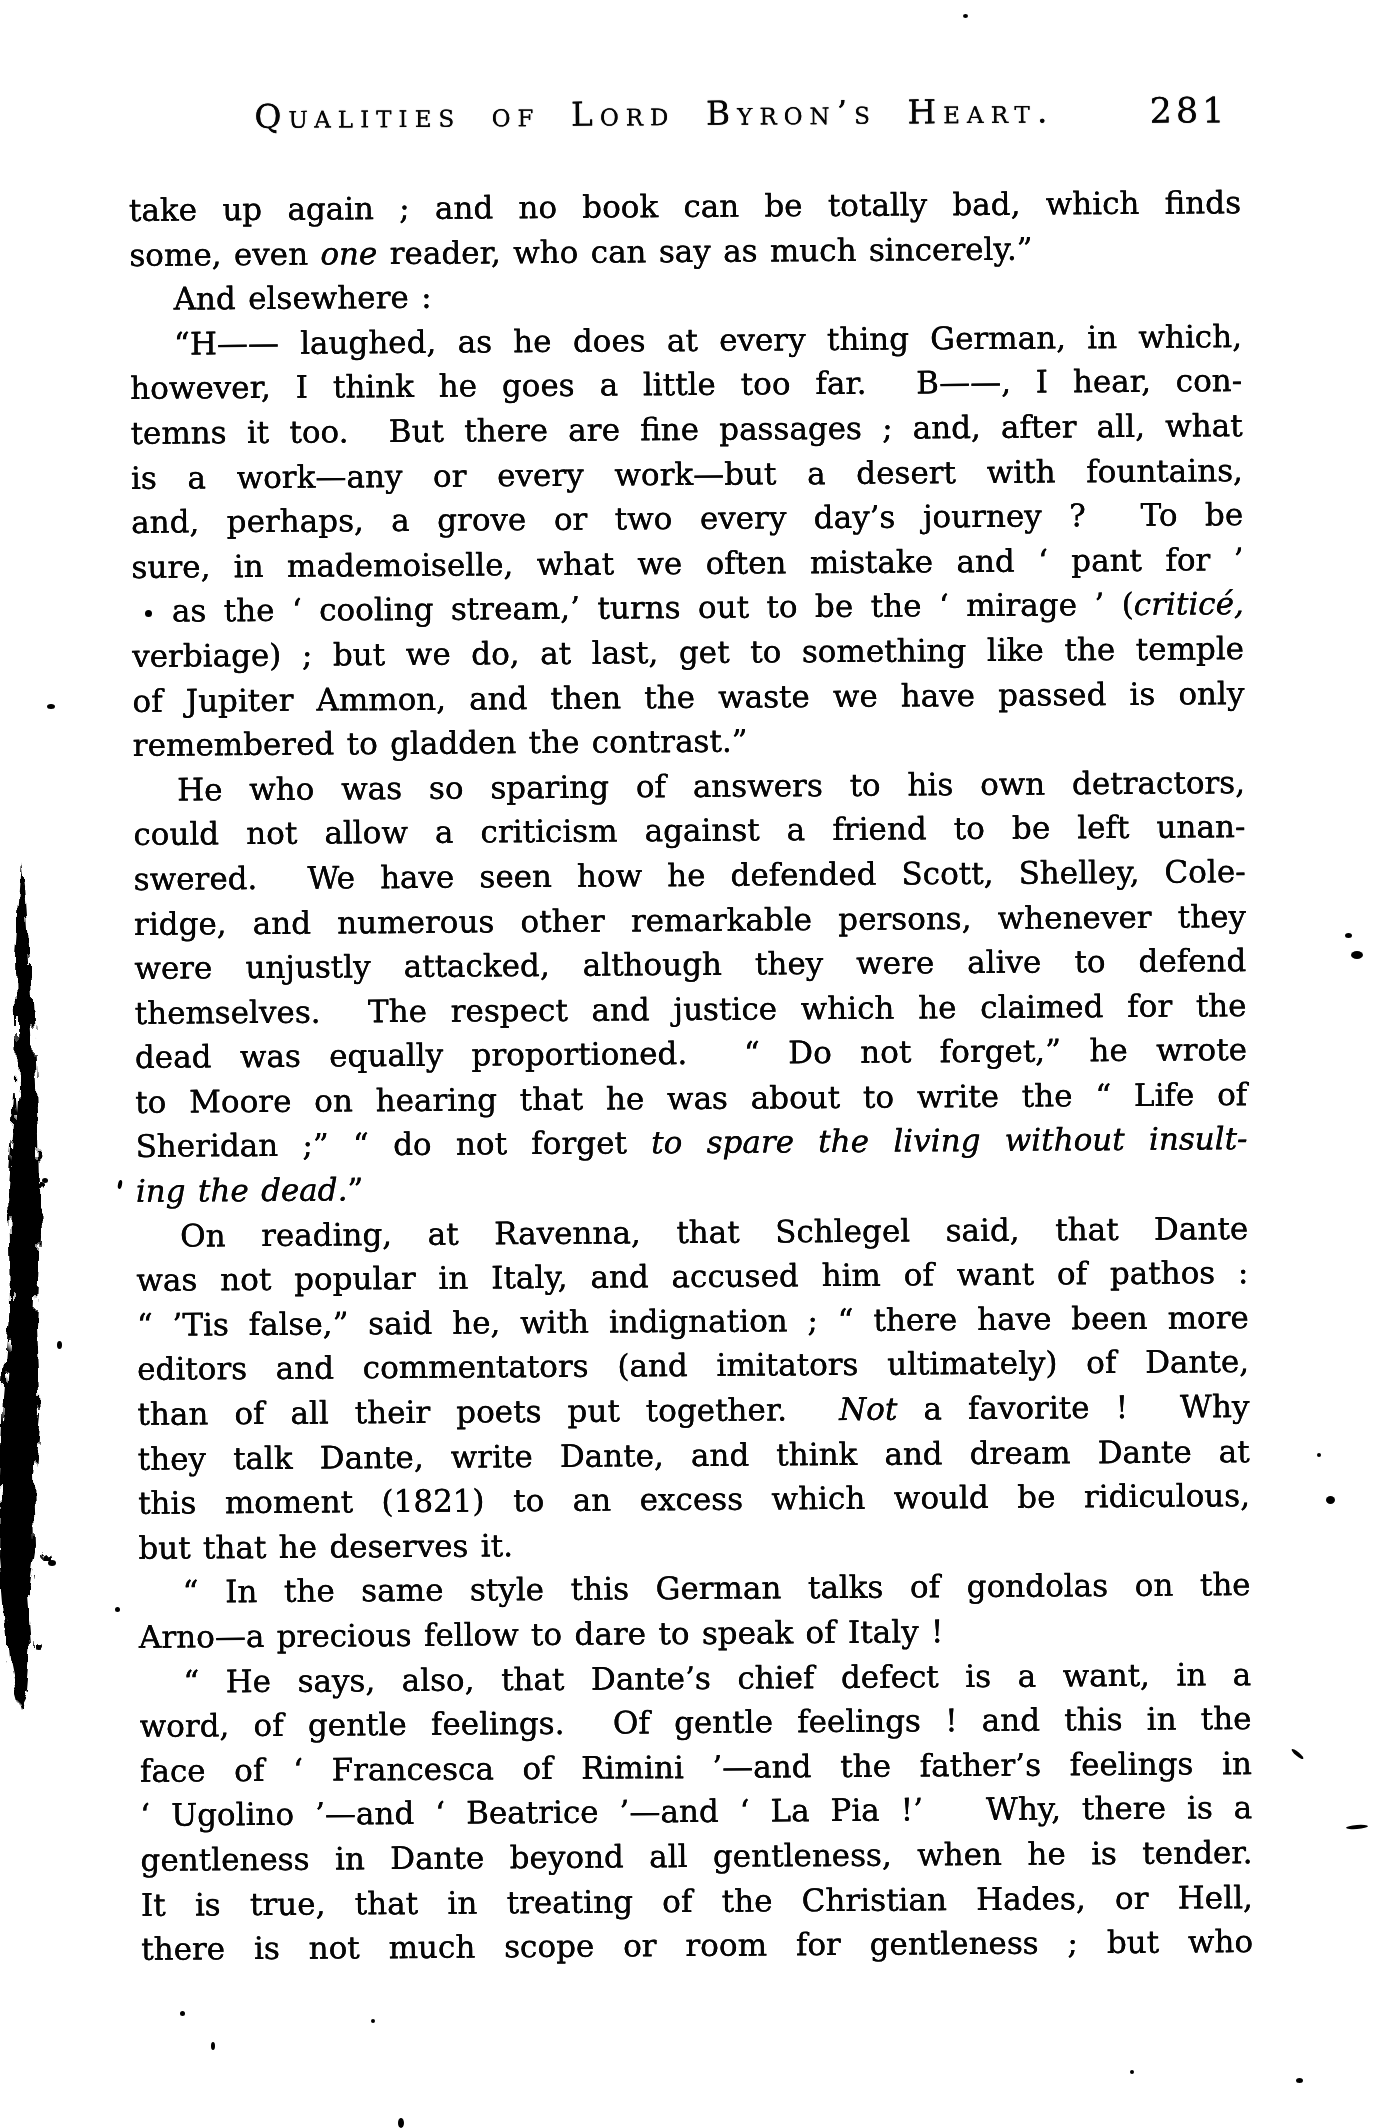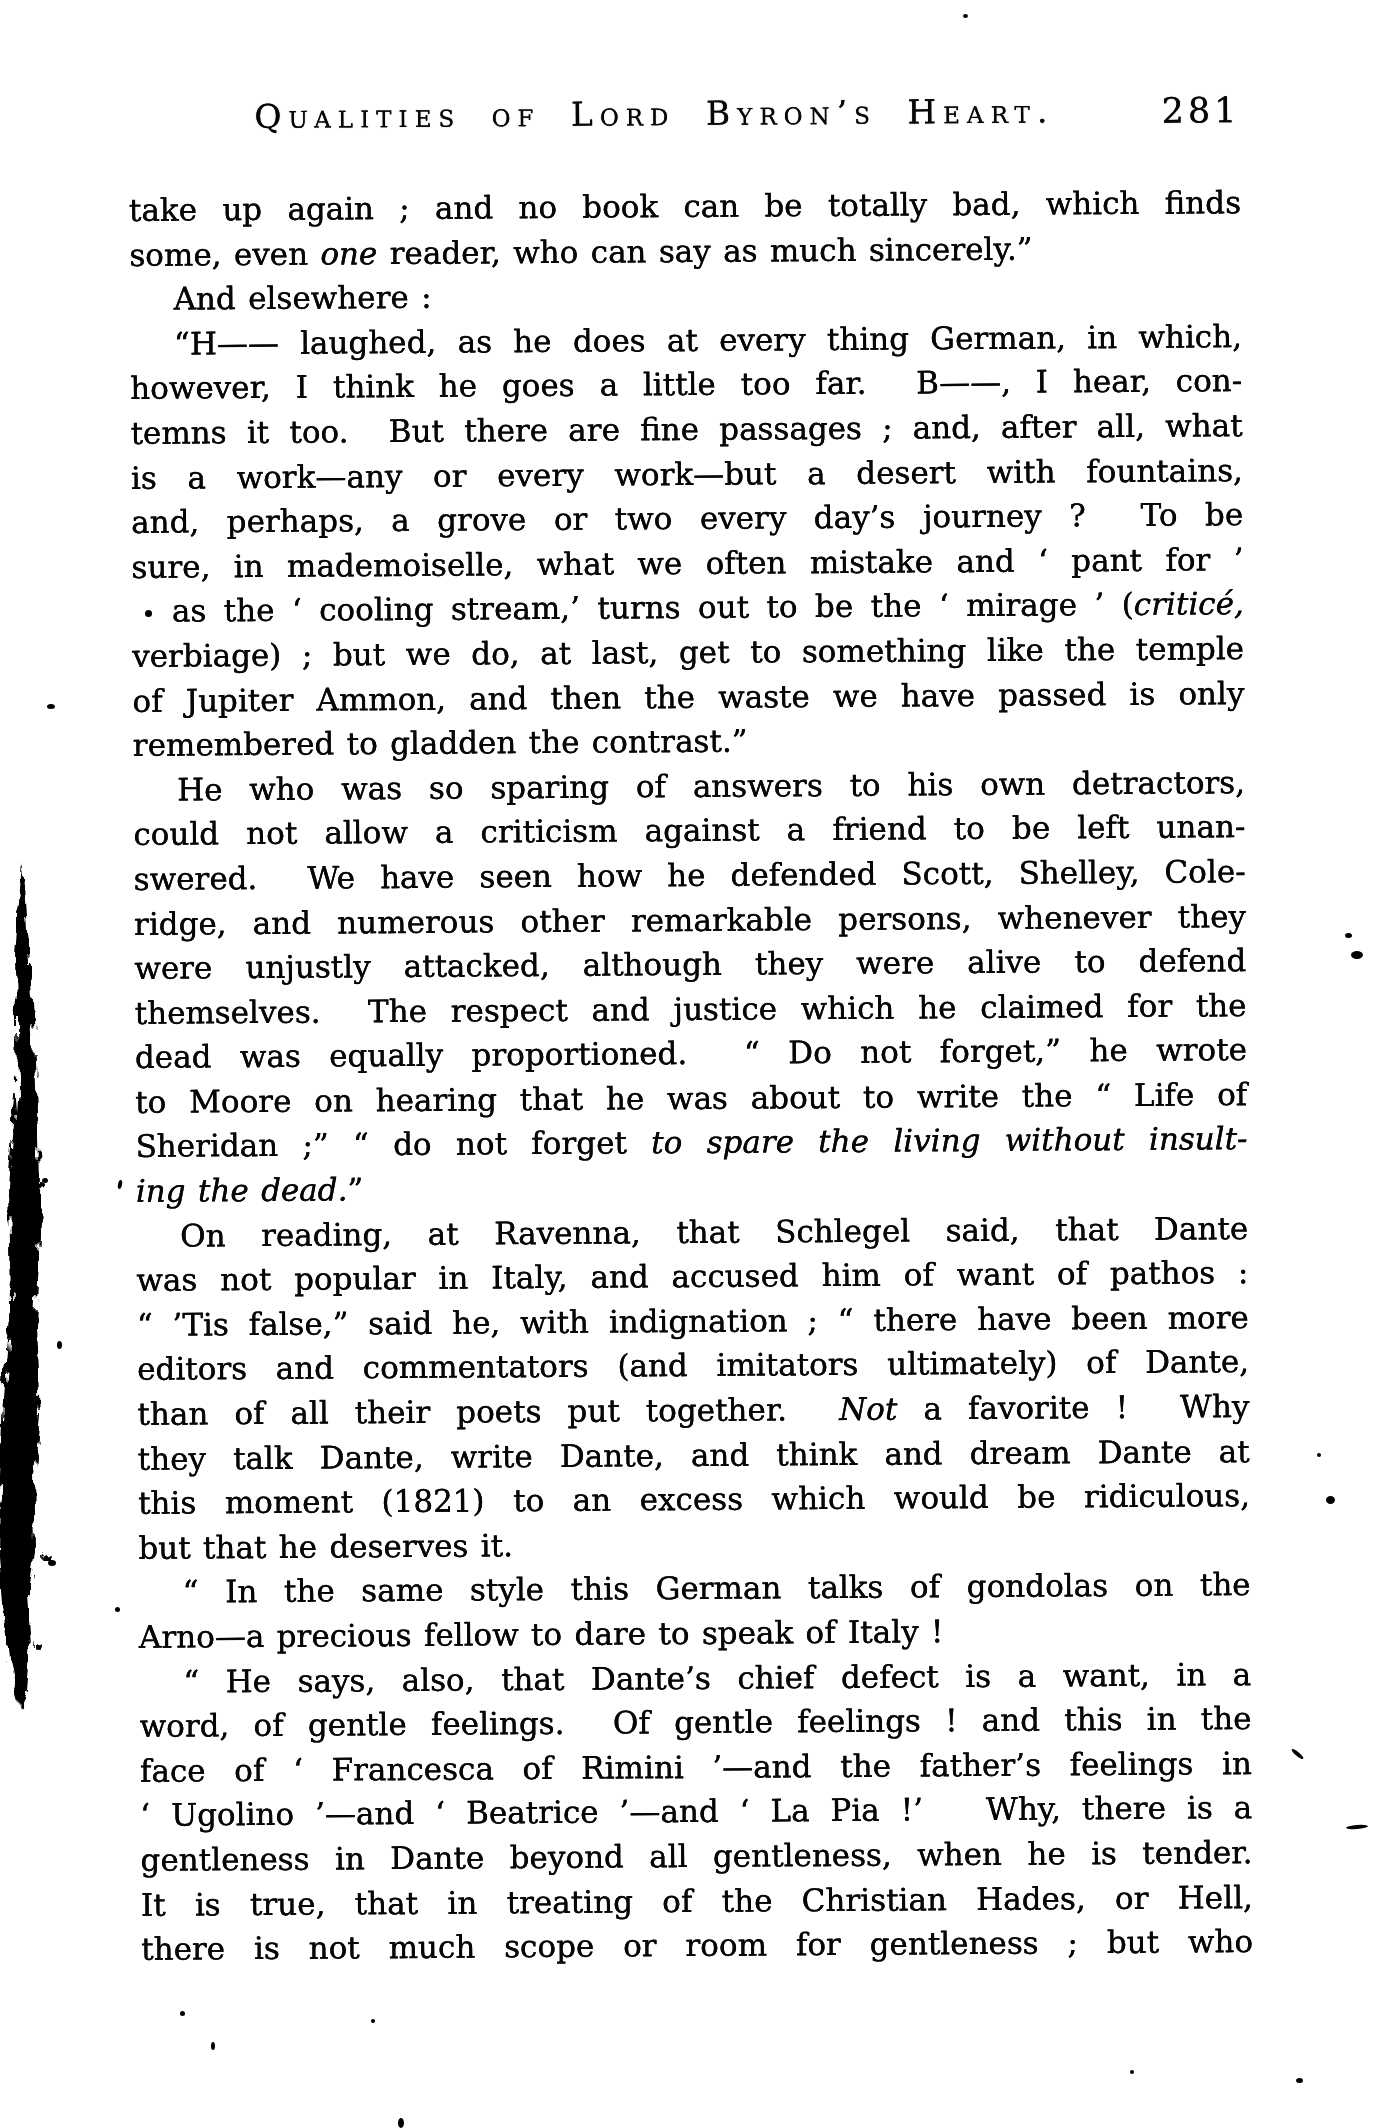--- a/index.html
+++ b/index.html
@@ -14,21 +14,21 @@
   .running-head {
     position:absolute; left:135px; top:94px; width:1112px;
     text-align:center; white-space:nowrap;
   }
   .head-title {
     font-variant:small-caps; font-size:33px; letter-spacing:7px; word-spacing:13px;
     margin-right:60px;
     text-shadow:0 0 0.7px #000;
   }
   .page-num {
-    position:absolute; right:0; top:0; font-size:35px; letter-spacing:4px;
+    position:absolute; right:12px; top:0; font-size:35px; letter-spacing:4px;
     text-shadow:0 0 0.7px #000;
   }
   .textblock {
     position:absolute; left:135px; top:184px; width:1112px;
     font-size:31px;
   }
   .line {
     height:44.6px; line-height:44.6px;
     text-align:left; text-align-last:left;
     word-spacing:2.5px;

